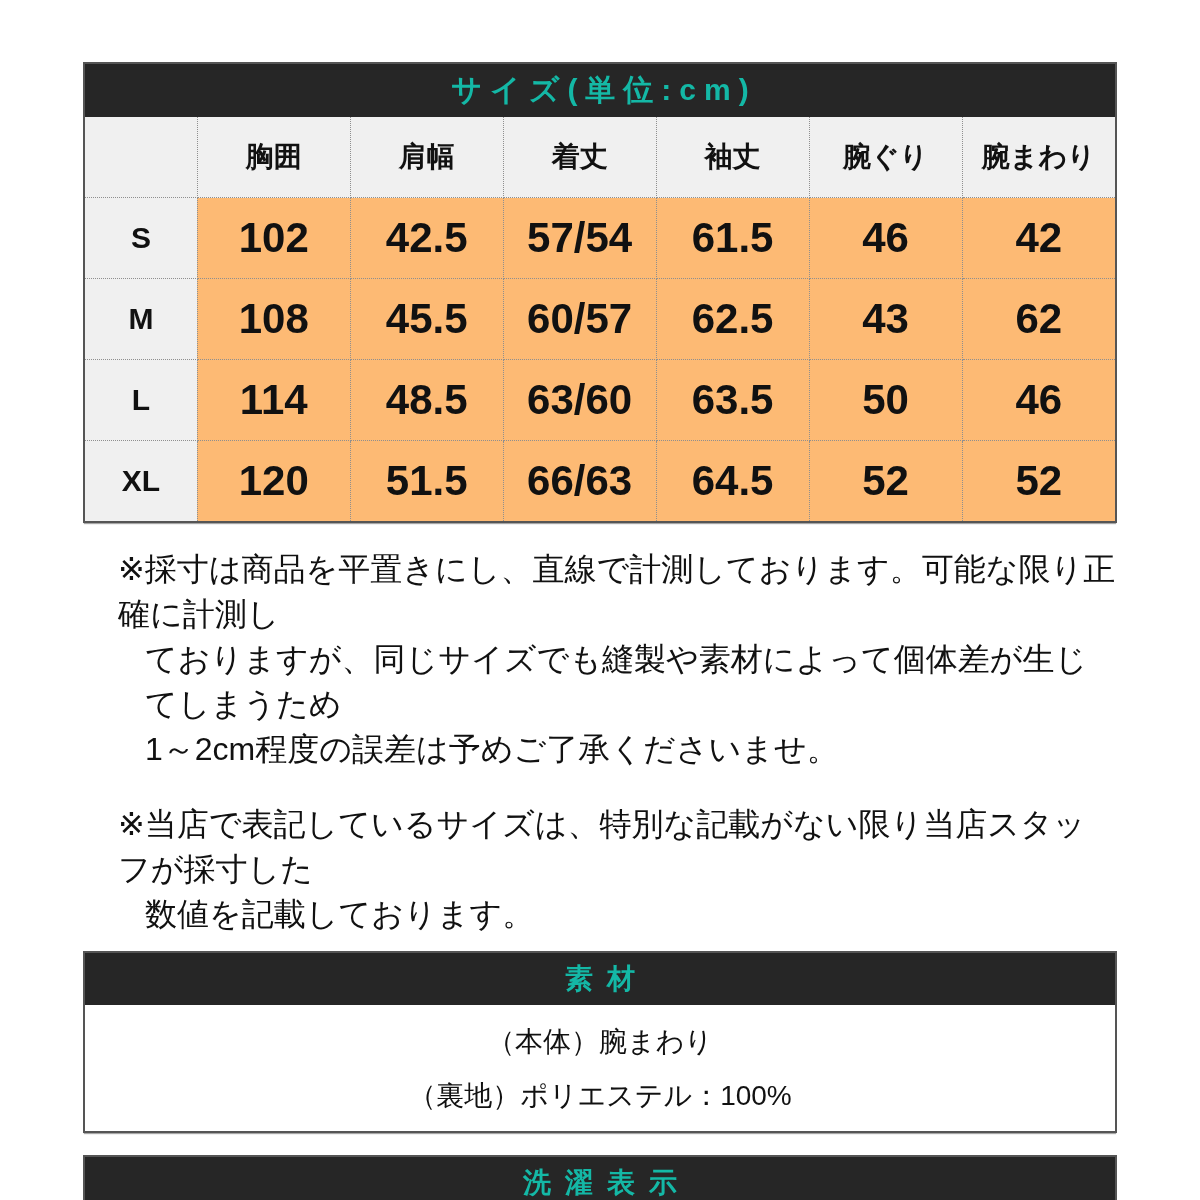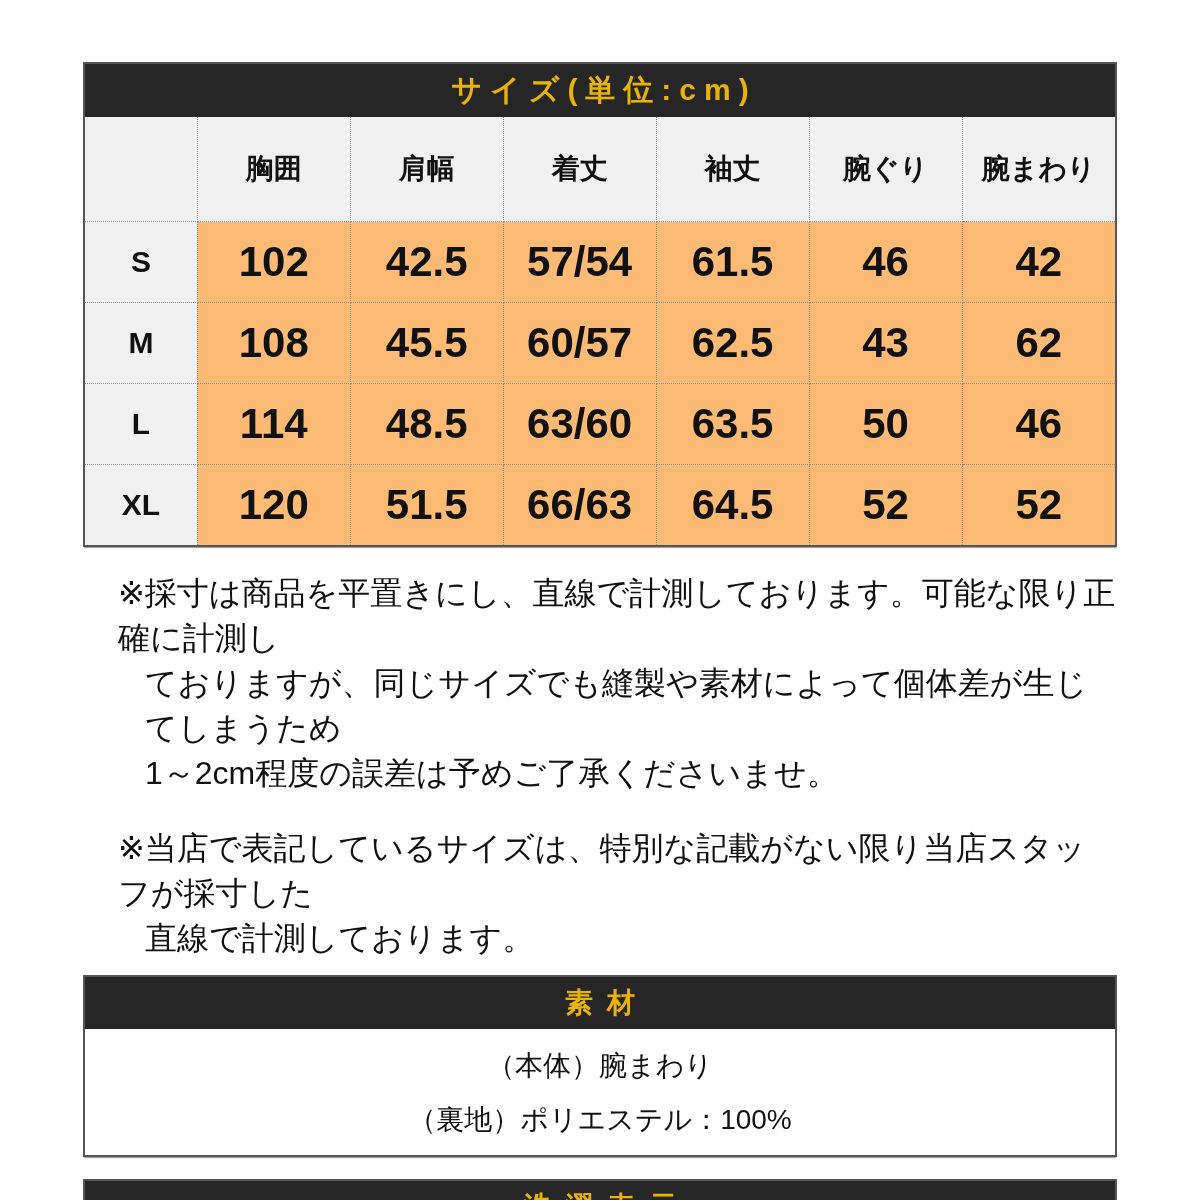--- a/index.html
+++ b/index.html
@@ -13,21 +13,21 @@
 
   .panel{
     box-sizing:border-box;
     border:2px solid #555555;
     box-shadow:0 2px 1px -1px rgba(0,0,0,.35);
     background:#ffffff;
   }
 
   .bar{
     background:#262626;
-    color:#eab308;
+    color:#14b8a6;
     font-weight:bold;
     text-align:right;
     display:flex;align-items:center;justify-content:center;
   }
   .bar.size-bar{height:53px;font-size:30px;letter-spacing:8px;padding-left:8px;}
   .bar.sub-bar{height:52px;font-size:28px;letter-spacing:14px;padding-left:14px;}
 
   table.size-table{
     width:100%;
     border-collapse:collapse;
@@ -36,21 +36,21 @@
   }
   table.size-table col.c-label{width:10.9%;}
   table.size-table th,
   table.size-table td{
     border:1px dotted #8f8f8f;
     text-align:center;
     vertical-align:middle;
     padding:0;
   }
   table.size-table thead th{
-    height:104px;
+    height:80px;
     background:#f0f0f0;
     font-size:28px;
     font-weight:bold;
   }
   table.size-table tbody th{
     height:80px;
     background:#f0f0f0;
     font-size:30px;
     font-weight:bold;
   }
@@ -169,21 +169,21 @@
   </section>
 
   <div class="note note-1">
     <div>※採寸は商品を平置きにし、直線で計測しております。可能な限り正確に計測し</div>
     <div class="cont">ておりますが、同じサイズでも縫製や素材によって個体差が生じてしまうため</div>
     <div class="cont">1～2cm程度の誤差は予めご了承くださいませ。</div>
   </div>
 
   <div class="note note-2">
     <div>※当店で表記しているサイズは、特別な記載がない限り当店スタッフが採寸した</div>
-    <div class="cont">直線で計測しております。</div>
+    <div class="cont">数値を記載しております。</div>
   </div>
 
   <section class="panel material-panel">
     <div class="bar sub-bar">
       <span>素材</span>
     </div>
     <div class="material-body">
       <div>（本体）腕まわり</div>
       <div>（裏地）ポリエステル：100%</div>
     </div>

